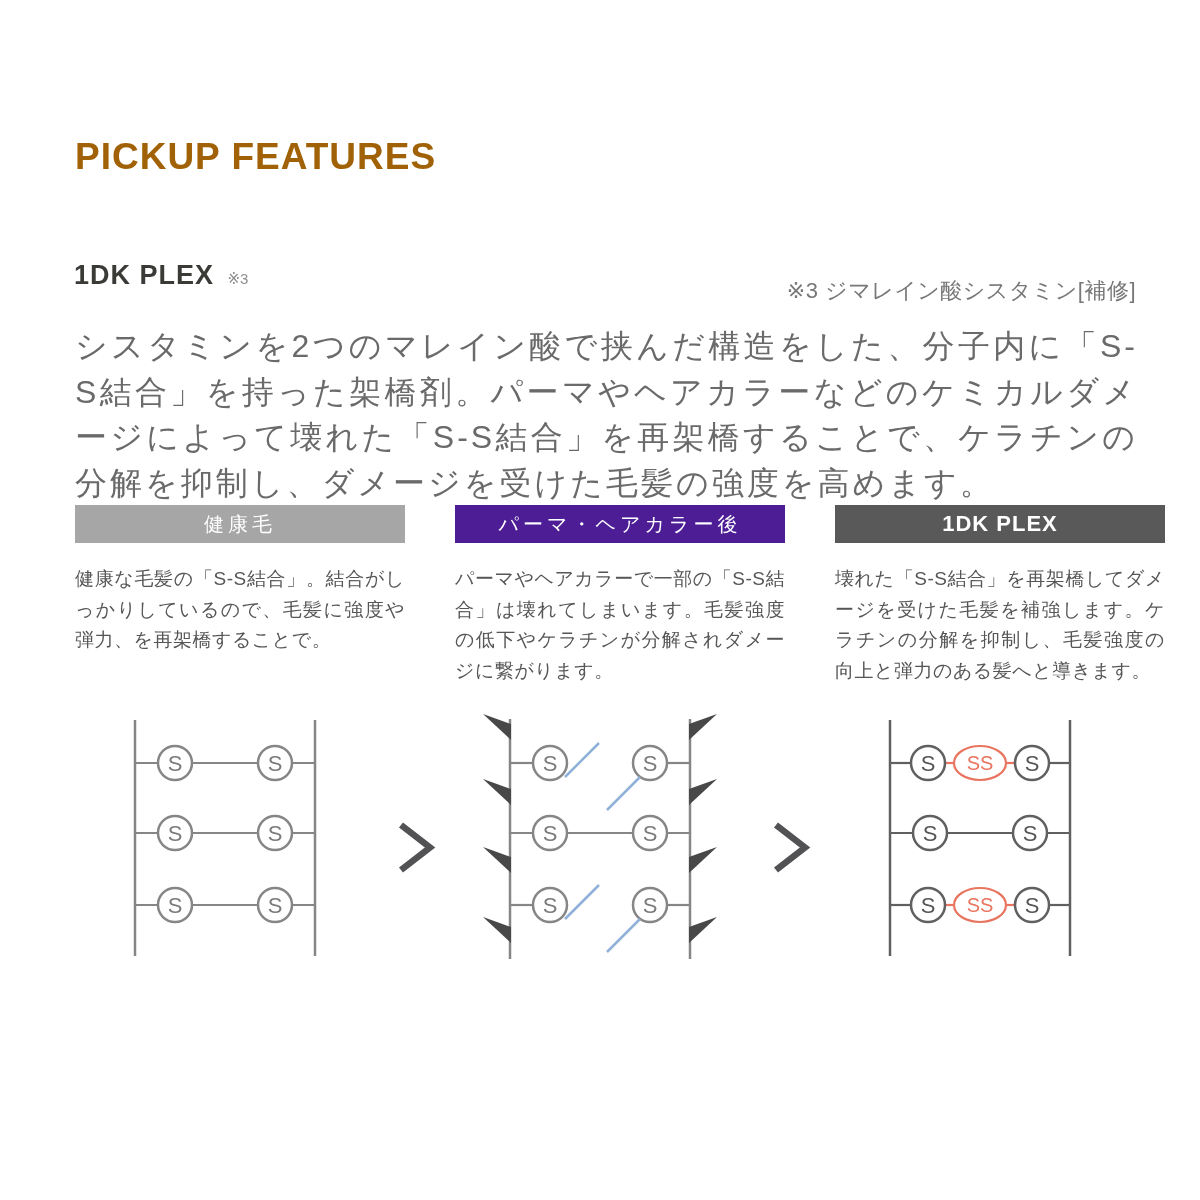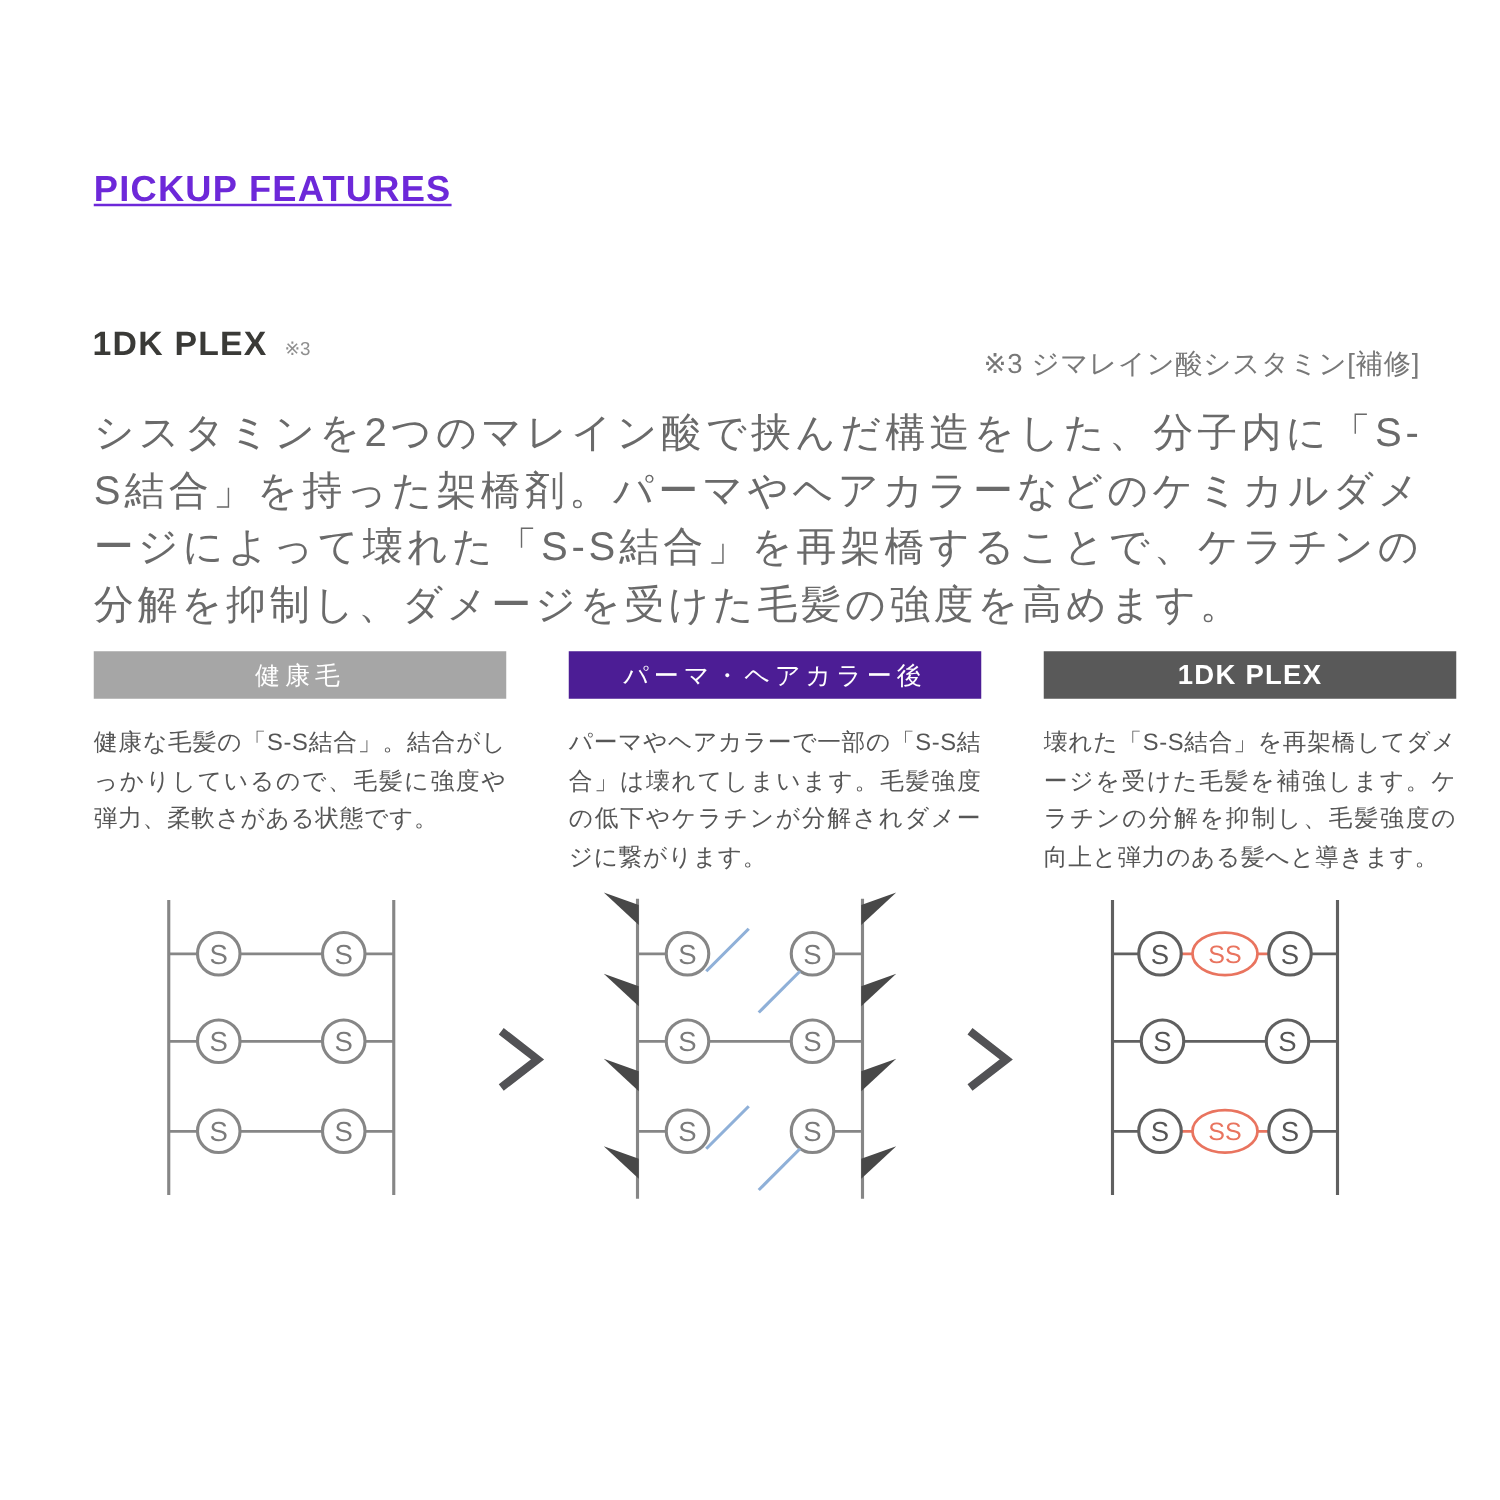--- a/index.html
+++ b/index.html
@@ -8,21 +8,21 @@
     width: 1200px; height: 1200px;
     font-family: "Liberation Sans", "DejaVu Sans", sans-serif;
     color: #3c3c39;
     position: relative;
     overflow: hidden;
   }
   .page { position: absolute; inset: 0; background: #ffffff; }
 
   .page-title {
     position: absolute; left: 75px; top: 136px;
-    font-size: 29px; font-weight: 700; letter-spacing: 1px; color: #6d28d9; text-decoration: underline;
+    font-size: 37px; font-weight: 700; letter-spacing: 1px; color: #a16207;
   }
 
   .feature-head { position: absolute; left: 74px; top: 260px; }
   .feature-heading {
     display: inline; font-size: 27px; font-weight: 700;
     letter-spacing: 1px; color: #3a3a37;
   }
   .feature-note-ref {
     display: inline; font-size: 15px; color: #8e8e8e; margin-left: 9px;
   }
@@ -30,21 +30,21 @@
     position: absolute; right: 64px; top: 276px;
     font-size: 22px; color: #787878; letter-spacing: 0.5px;
   }
 
   .feature-description {
     position: absolute; left: 75px; top: 324px; width: 1063px;
     font-size: 32px; line-height: 45.5px; color: #6a6a6a;
     letter-spacing: 3px; text-align: justify;
   }
 
-  .col { position: absolute; top: 521px; width: 330px; }
+  .col { position: absolute; top: 505px; width: 330px; }
   .col-1 { left: 75px; }
   .col-2 { left: 455px; }
   .col-3 { left: 835px; }
 
   .col-header {
     height: 38px; display: flex; align-items: center; justify-content: center;
     color: #ffffff; font-size: 20px; letter-spacing: 4px;
   }
   .col-1 .col-header { background: #a6a6a6; }
   .col-2 .col-header { background: #4c1d95; }
@@ -78,21 +78,21 @@
   <div class="feature-head">
     <h2 class="feature-heading">1DK PLEX</h2>
     <span class="feature-note-ref">※3</span>
   </div>
   <div class="feature-footnote">※3 ジマレイン酸シスタミン[補修]</div>
 
   <p class="feature-description">シスタミンを2つのマレイン酸で挟んだ構造をした、分子内に「S-S結合」を持った架橋剤。パーマやヘアカラーなどのケミカルダメージによって壊れた「S-S結合」を再架橋することで、ケラチンの分解を抑制し、ダメージを受けた毛髪の強度を高めます。</p>
 
   <div class="col col-1">
     <div class="col-header">健康毛</div>
-    <p class="col-description">健康な毛髪の「S-S結合」。結合がしっかりしているので、毛髪に強度や弾力、柔軟さがある状態です。</p>
+    <p class="col-description">健康な毛髪の「S-S結合」。結合がしっかりしているので、毛髪に強度や弾力、を再架橋することで。</p>
   </div>
 
   <div class="col col-2">
     <div class="col-header">パーマ・ヘアカラー後</div>
     <p class="col-description">パーマやヘアカラーで一部の「S-S結合」は壊れてしまいます。毛髪強度の低下やケラチンが分解されダメージに繋がります。</p>
   </div>
 
   <div class="col col-3">
     <div class="col-header">1DK PLEX</div>
     <p class="col-description">壊れた「S-S結合」を再架橋してダメージを受けた毛髪を補強します。ケラチンの分解を抑制し、毛髪強度の向上と弾力のある髪へと導きます。</p>

